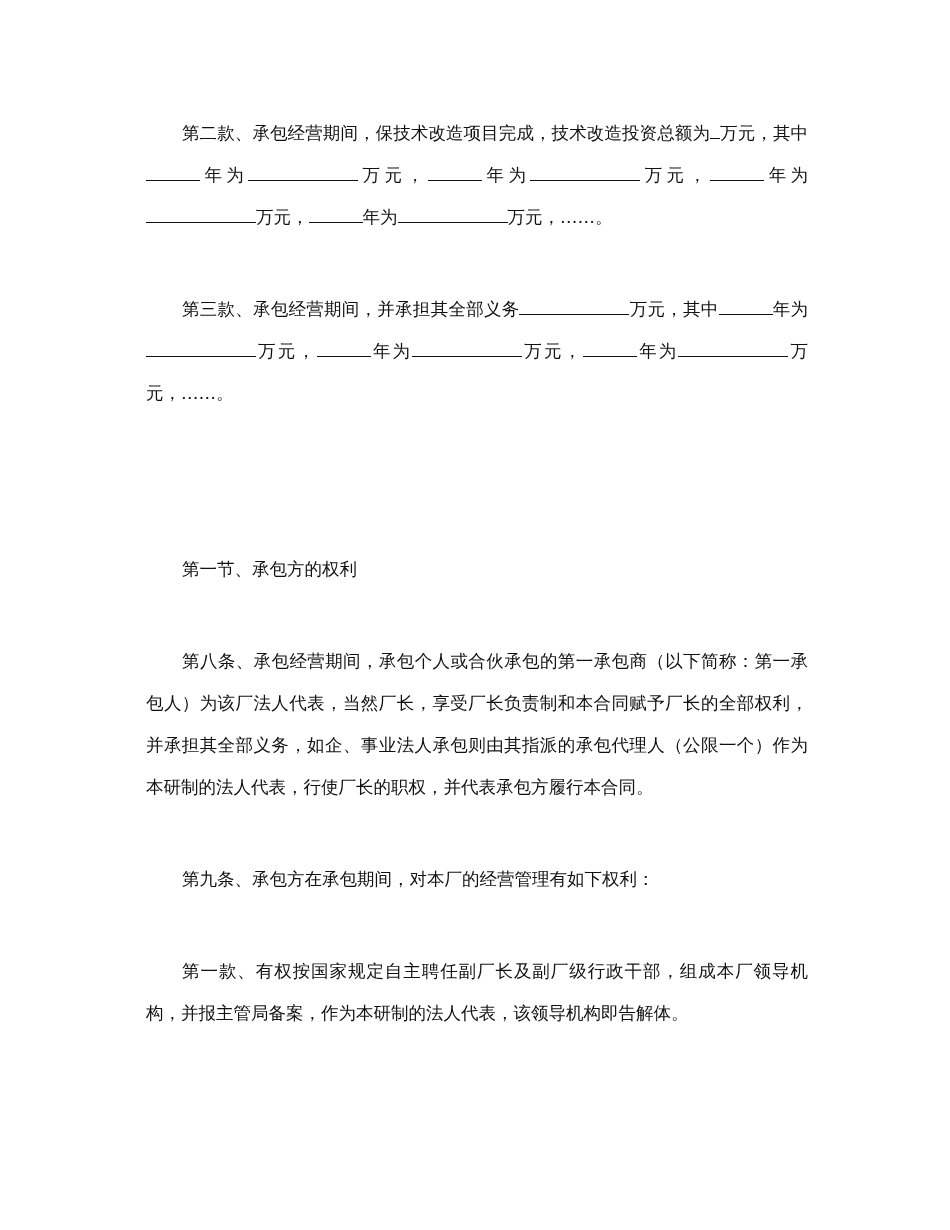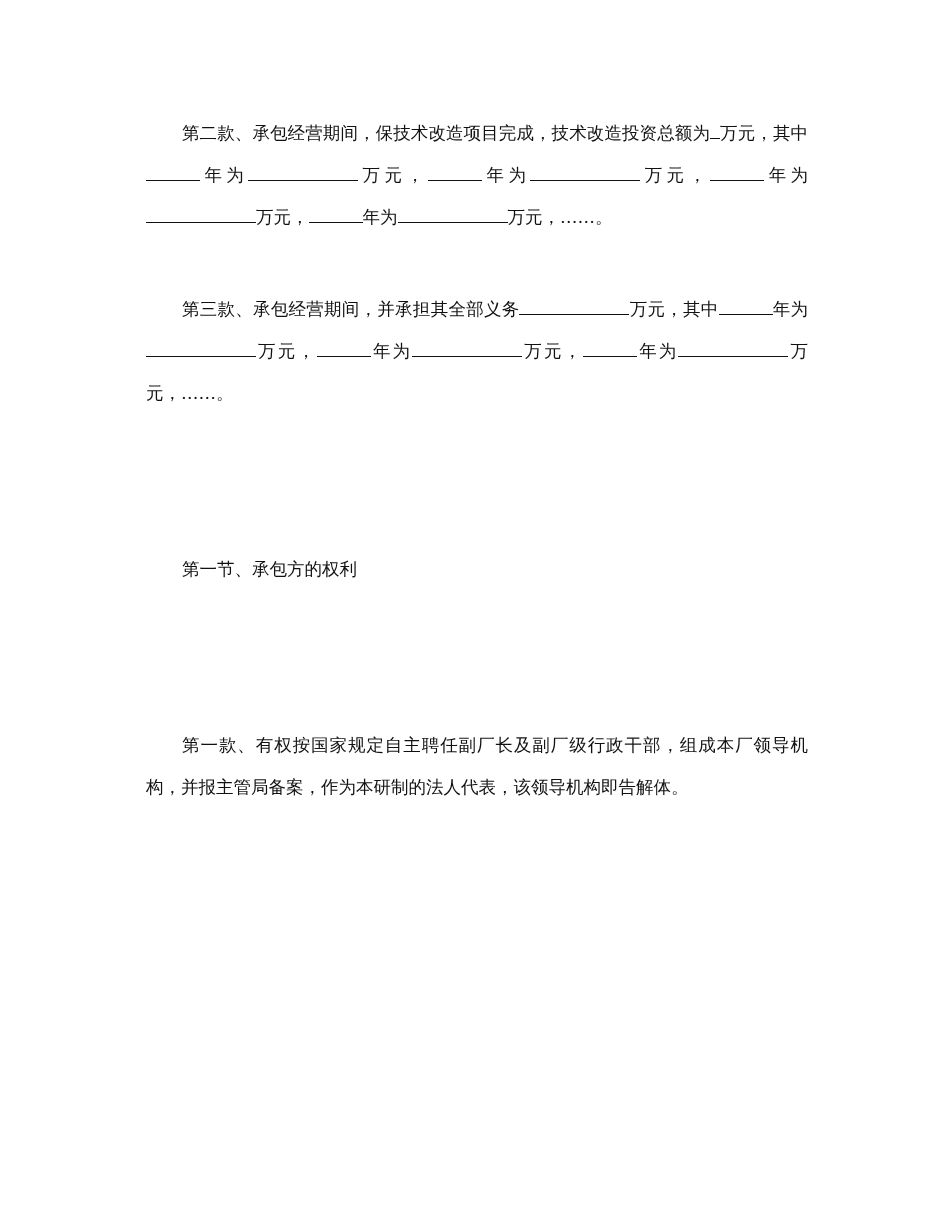--- a/index.html
+++ b/index.html
@@ -23,18 +23,20 @@
   <p class="para indent"><span>第三款、承包经营期间，并承担其全部义务</span><span class="blank b-l"></span><span>万元，其中</span><span class="blank b-s"></span><span>年为</span><span class="blank b-l"></span><span>万元，</span><span class="blank b-s"></span><span>年为</span><span class="blank b-l"></span><span>万元，</span><span class="blank b-s"></span><span>年为</span><span class="blank b-l"></span><span>万元，……。</span></p>
   <div class="gap"></div>
 
   <div class="gap"></div>
 
   <div class="gap"></div>
 
   <p class="para indent">第一节、承包方的权利</p>
   <div class="gap"></div>
 
+  <p class="para indent">第八条、承包经营期间，承包个人或合伙承包的第一承包商（以下简称：第一承包人）为该厂法人代表，当然厂长，享受厂长负责制和本合同赋予厂长的全部权利，并承担其全部义务，如企、事业法人承包则由其指派的承包代理人（公限一个）作为本研制的法人代表，行使厂长的职权，并代表承包方履行本合同。</p>
   <div class="gap"></div>
 
+  <p class="para indent">第九条、承包方在承包期间，对本厂的经营管理有如下权利：</p>
   <div class="gap"></div>
 
   <p class="para indent">第一款、有权按国家规定自主聘任副厂长及副厂级行政干部，组成本厂领导机构，并报主管局备案，作为本研制的法人代表，该领导机构即告解体。</p>
 </div>
 
 </body></html>

